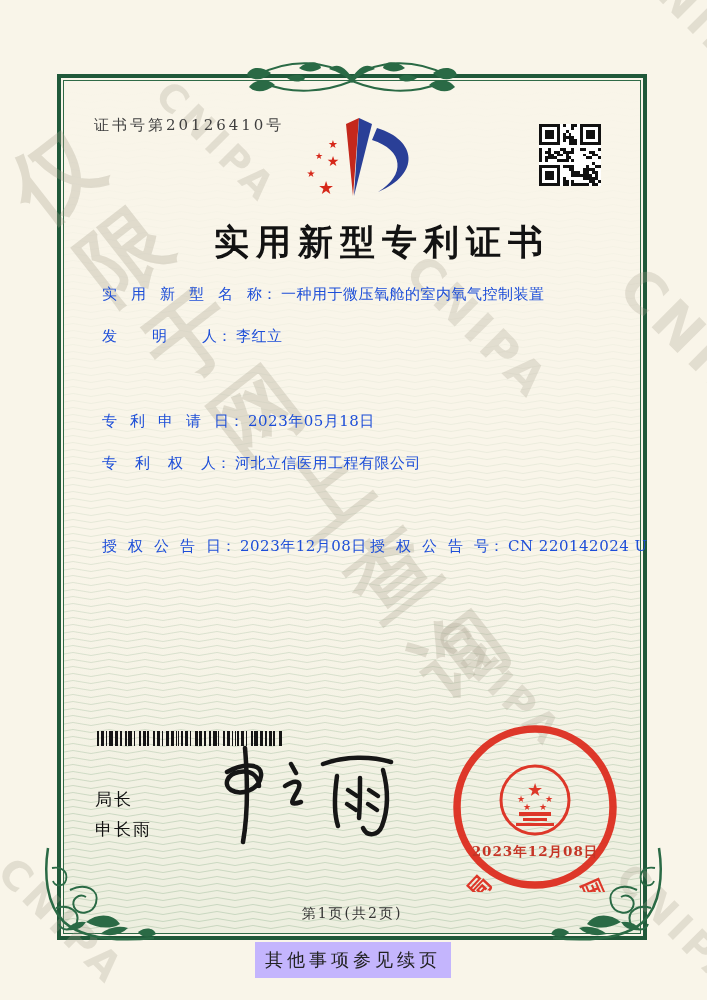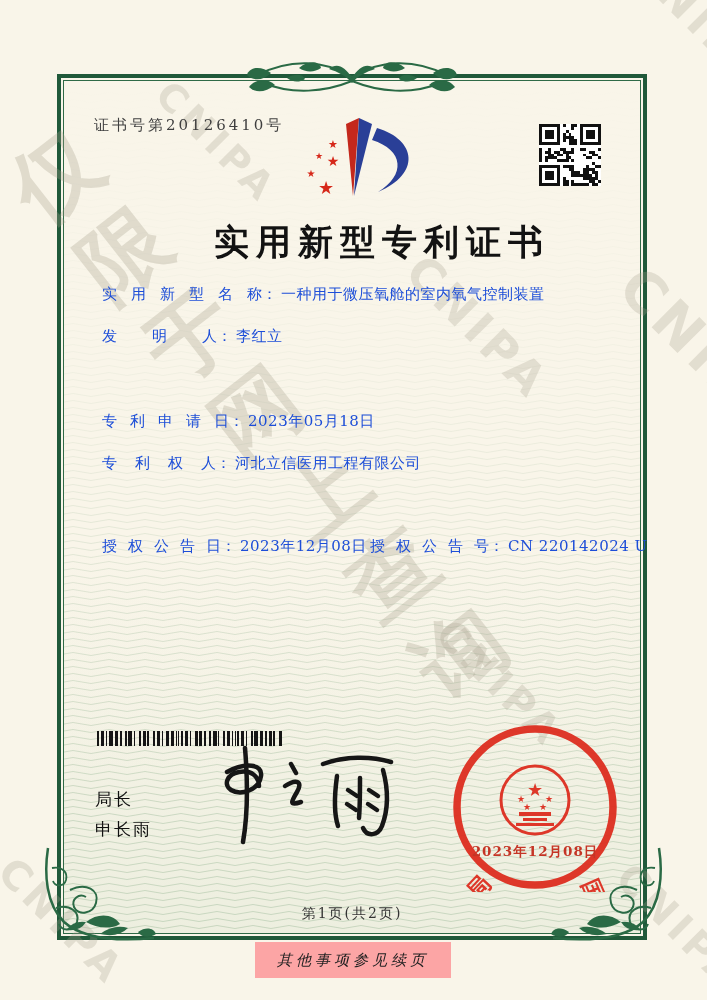--- a/index.html
+++ b/index.html
@@ -68,22 +68,22 @@
       repeating-linear-gradient(90deg,#151515 0 2px,transparent 2px 4px,#151515 4px 7px,transparent 7px 9px,#151515 9px 10px,transparent 10px 14px),
       repeating-linear-gradient(90deg,transparent 0 5px,#151515 5px 6px,transparent 6px 12px,#151515 12px 14px,transparent 14px 19px);}
   .signer{position:absolute; left:95px; font-family:"DejaVu Sans",sans-serif;
           font-size:17px; color:#111; letter-spacing:2px;text-align:right;}
   .signer-title{top:788px;} .signer-name{top:818px;}
   .signature{position:absolute; left:205px; top:742px; z-index:11;}
   .seal{position:absolute; left:450px; top:722px; z-index:12;}
   .page-info{position:absolute; left:57px; top:905px; width:590px; text-align:center;
              font-size:14px; letter-spacing:2px; color:#333;}
   .note-box{position:absolute; left:255px; top:942px; width:196px; height:36px;
-            background:#fca5a5; text-align:center; line-height:36px;
-            font-size:15px; letter-spacing:4px; color:#222; z-index:10;font-style:italic;}
+            background:#c4b5fd; text-align:center; line-height:36px;
+            font-size:18px; letter-spacing:4px; color:#222; z-index:10;}
 </style>
 </head>
 <body>
 
 <div id="page">
 
   <div>
     <span class="wm wm-char w0">仅</span>
     <span class="wm wm-char w1">限</span>
     <span class="wm wm-char w2">于</span>

